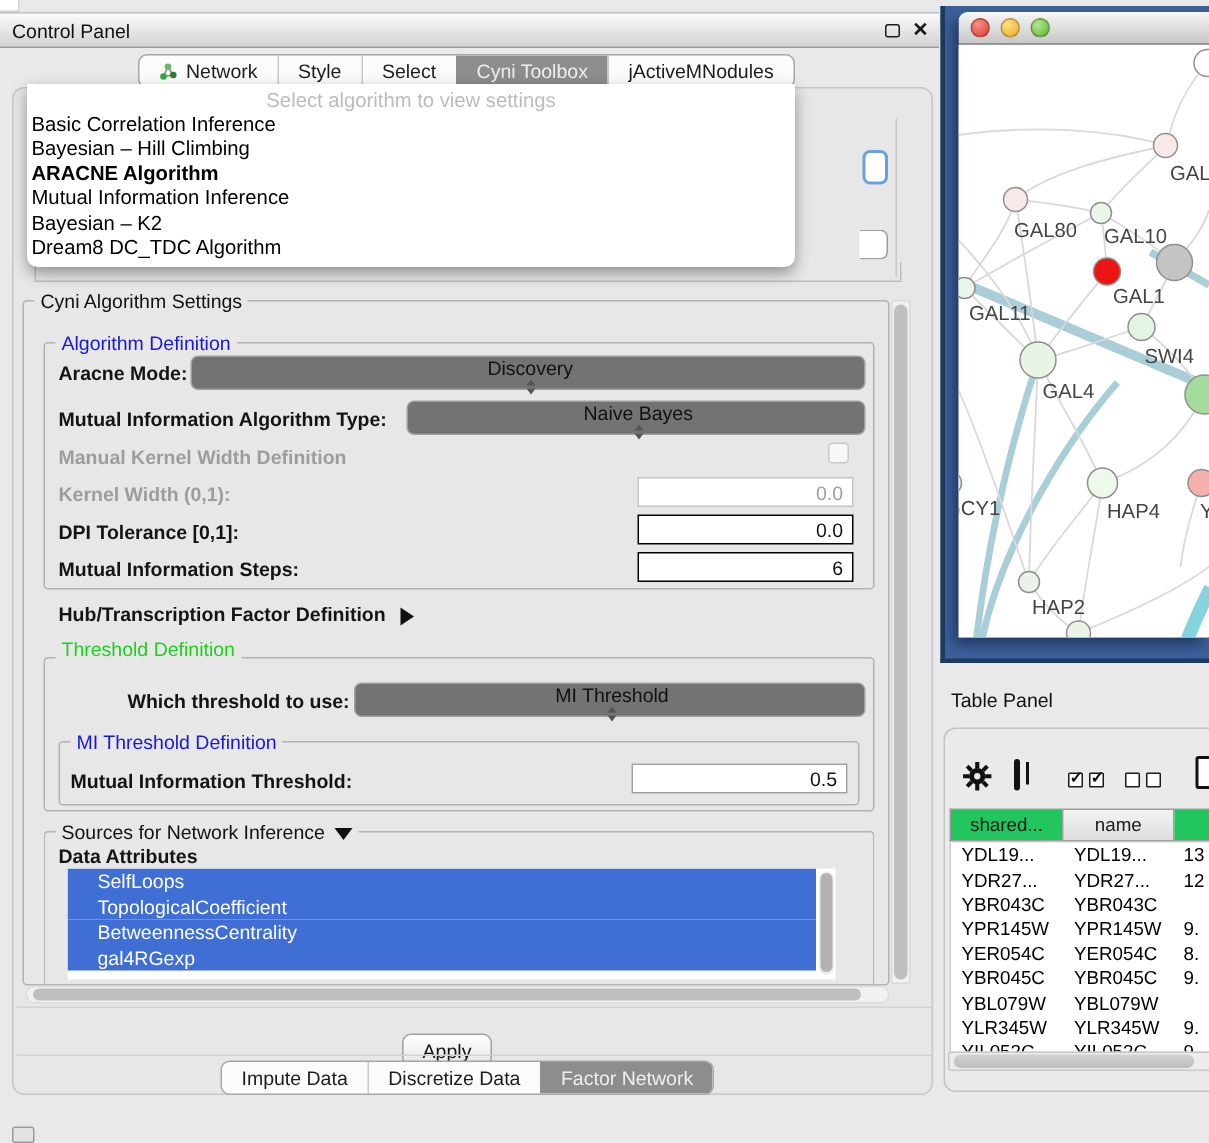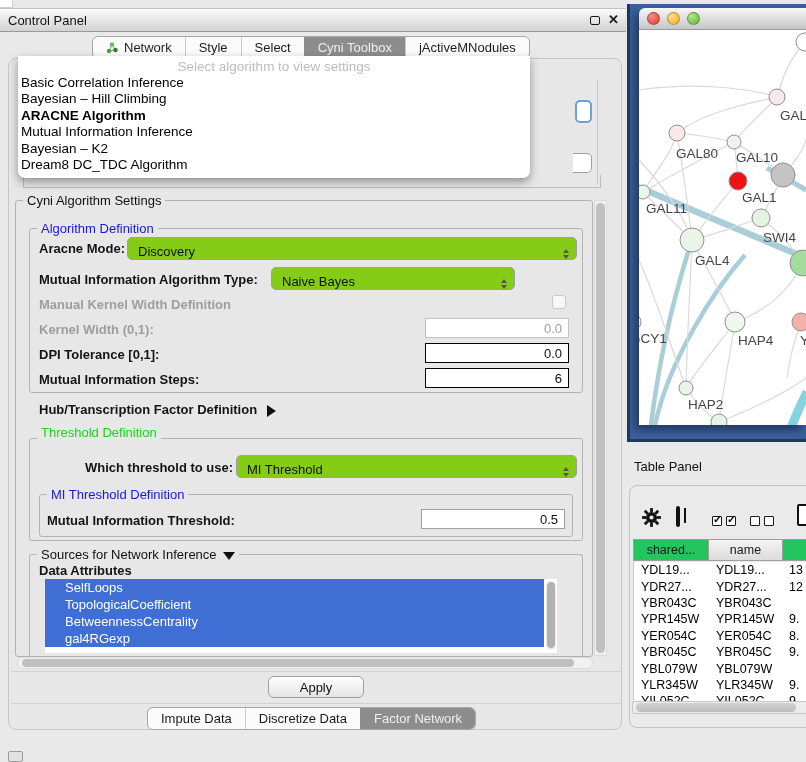--- a/index.html
+++ b/index.html
@@ -34,22 +34,22 @@
 
   
   .grp { position:absolute; border:1px solid #b3b3b3; border-radius:3px; }
   .grp-label { position:absolute; background:#e7e7e7; padding:0 4px; font-size:13px; color:#111; white-space:nowrap; }
   .lbl-blue { color:#1818d8; }
   .lbl-green { color:#1ecf1e; }
 
   .flabel { position:absolute; font-size:13px; font-weight:bold; color:#141414; white-space:nowrap; }
   .flabel.dis { color:#9d9d9d; }
 
-  .combo { position:absolute; height:23px; background:#84cc16; border:1px solid #9f9f9f; border-radius:5px;
-    display:flex; align-items:flex-end; justify-content:space-between; padding:0 7px 0 10px; font-size:13px; color:#111; }
+  .combo { position:absolute; height:23px; background:#737373; border:1px solid #9f9f9f; border-radius:5px;
+    display:flex; align-items:center; justify-content:space-between; padding:0 7px 0 10px; font-size:13px; color:#111;flex-direction:column; }
   .spin { display:flex; flex-direction:column; align-items:center; gap:2px; }
   .spin i { display:block; width:0; height:0; border-left:3.5px solid transparent; border-right:3.5px solid transparent; }
   .spin .up { border-bottom:4px solid #555; }
   .spin .dn { border-top:4px solid #555; }
 
   .tfield { position:absolute; height:20px; background:#fff; border:1px solid #000000;
     font-size:13px; color:#111; display:flex; align-items:center; justify-content:flex-end; padding:0 6px; }
   .tfield.dis { border-color:#c3c3c3; color:#9d9d9d; }
 
   .chk { position:absolute; width:14px; height:14px; border:1px solid #c9c9c9; border-radius:3px; background:#f7f7f7; }
@@ -178,21 +178,21 @@
     <span class="flabel" style="left:30px; top:182px;">Aracne Mode:</span>
     <div class="combo" style="left:118px; top:178px; width:450px;">
       <span>Discovery</span>
       <span class="spin">
           <i class="up"></i>
           <i class="dn"></i>
         </span>
     </div>
 
     <span class="flabel" style="left:30px; top:213px;">Mutual Information Algorithm Type:</span>
-    <div class="combo" style="left:262px; top:208px; width:244px;">
+    <div class="combo" style="left:262px; top:208px; width:306px;">
       <span>Naive Bayes</span>
       <span class="spin">
           <i class="up"></i>
           <i class="dn"></i>
         </span>
     </div>
 
     <span class="flabel dis" style="left:30px; top:238px;">Manual Kernel Width Definition</span>
     <span class="chk" style="left:543px; top:236px;"></span>
 
@@ -243,21 +243,21 @@
 
     <div class="abs sb-v">
         <span class="thumb"></span>
       </div>
     <div class="abs sb-h">
         <span class="thumb"></span>
       </div>
 
     <div class="divider" style="left:2px; top:612px; width:610px;"></div>
 
-    <div class="btn" style="left:259px; top:617px; width:96px; height:22px;">Apply</div>
+    <div class="btn" style="left:259px; top:630px; width:60px; height:22px;">Apply</div>
 
     <div class="divider" style="left:2px; top:644px; width:610px;"></div>
 
     <div class="seg" id="bottom-tabs" style="position:absolute; left:138px; top:648px;">
         <div class="seg-item">
           <span>Impute Data</span>
         </div>
         <div class="seg-item">
           <span>Discretize Data</span>
         </div>

